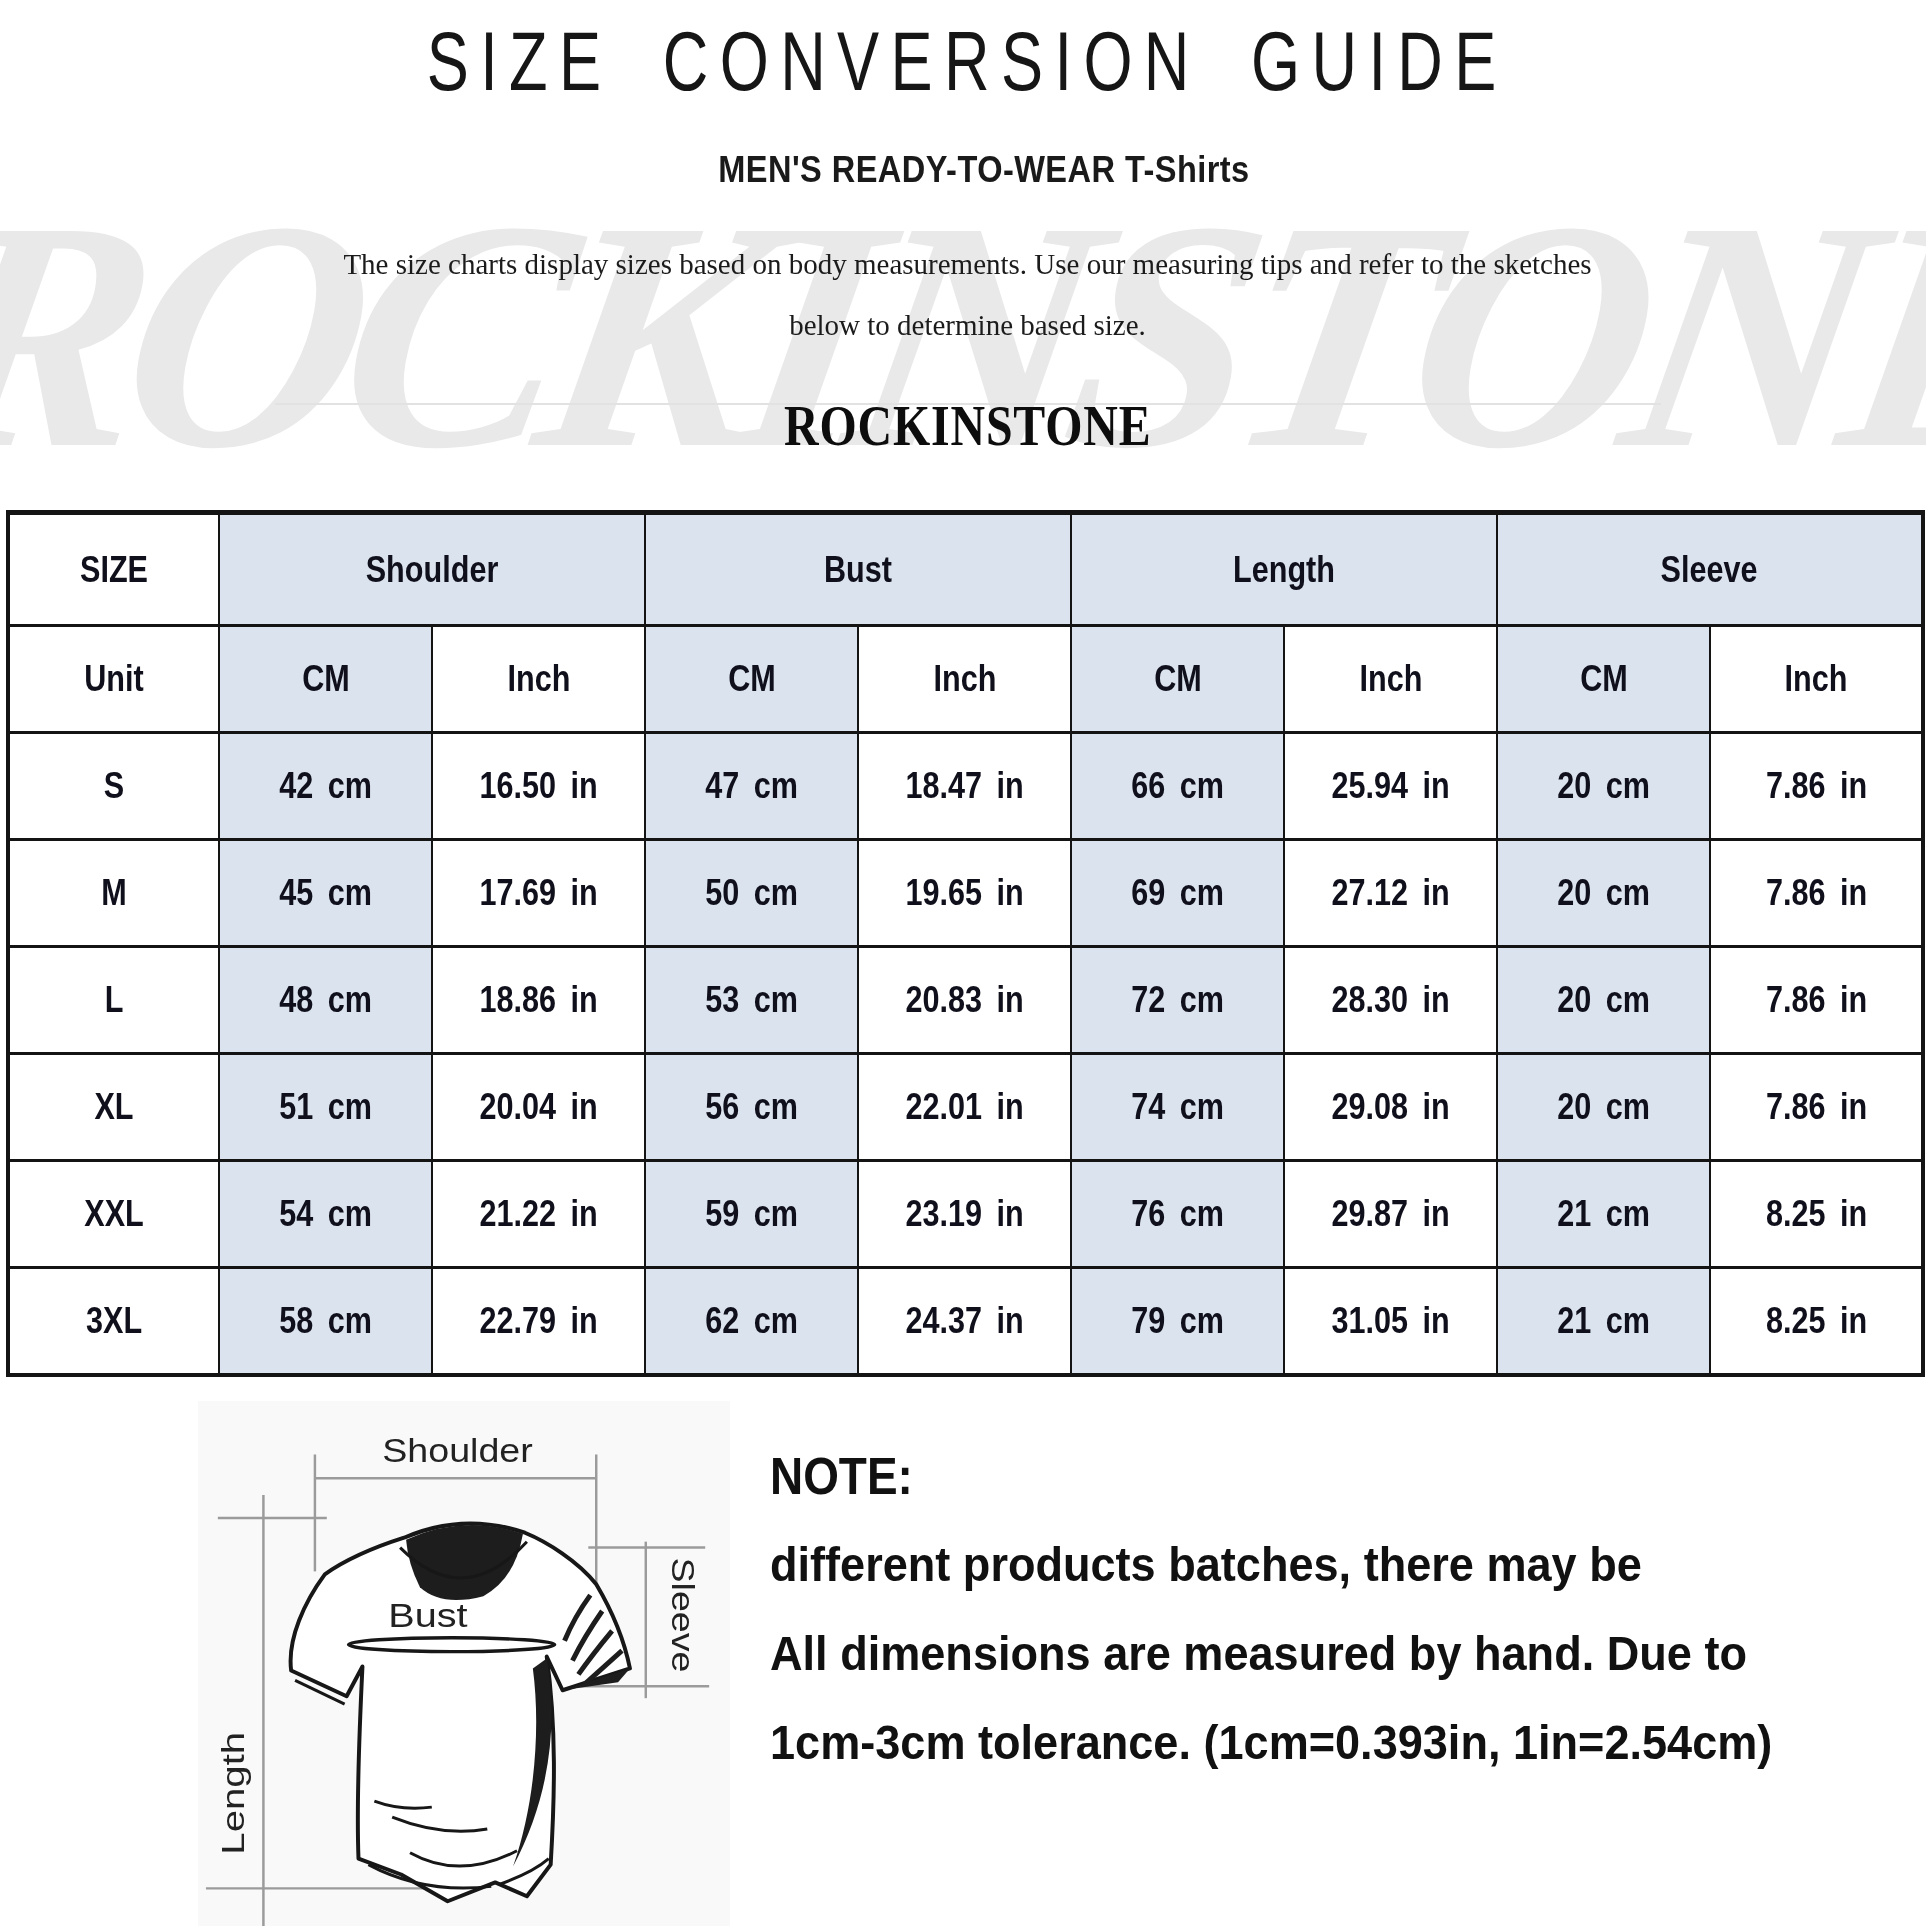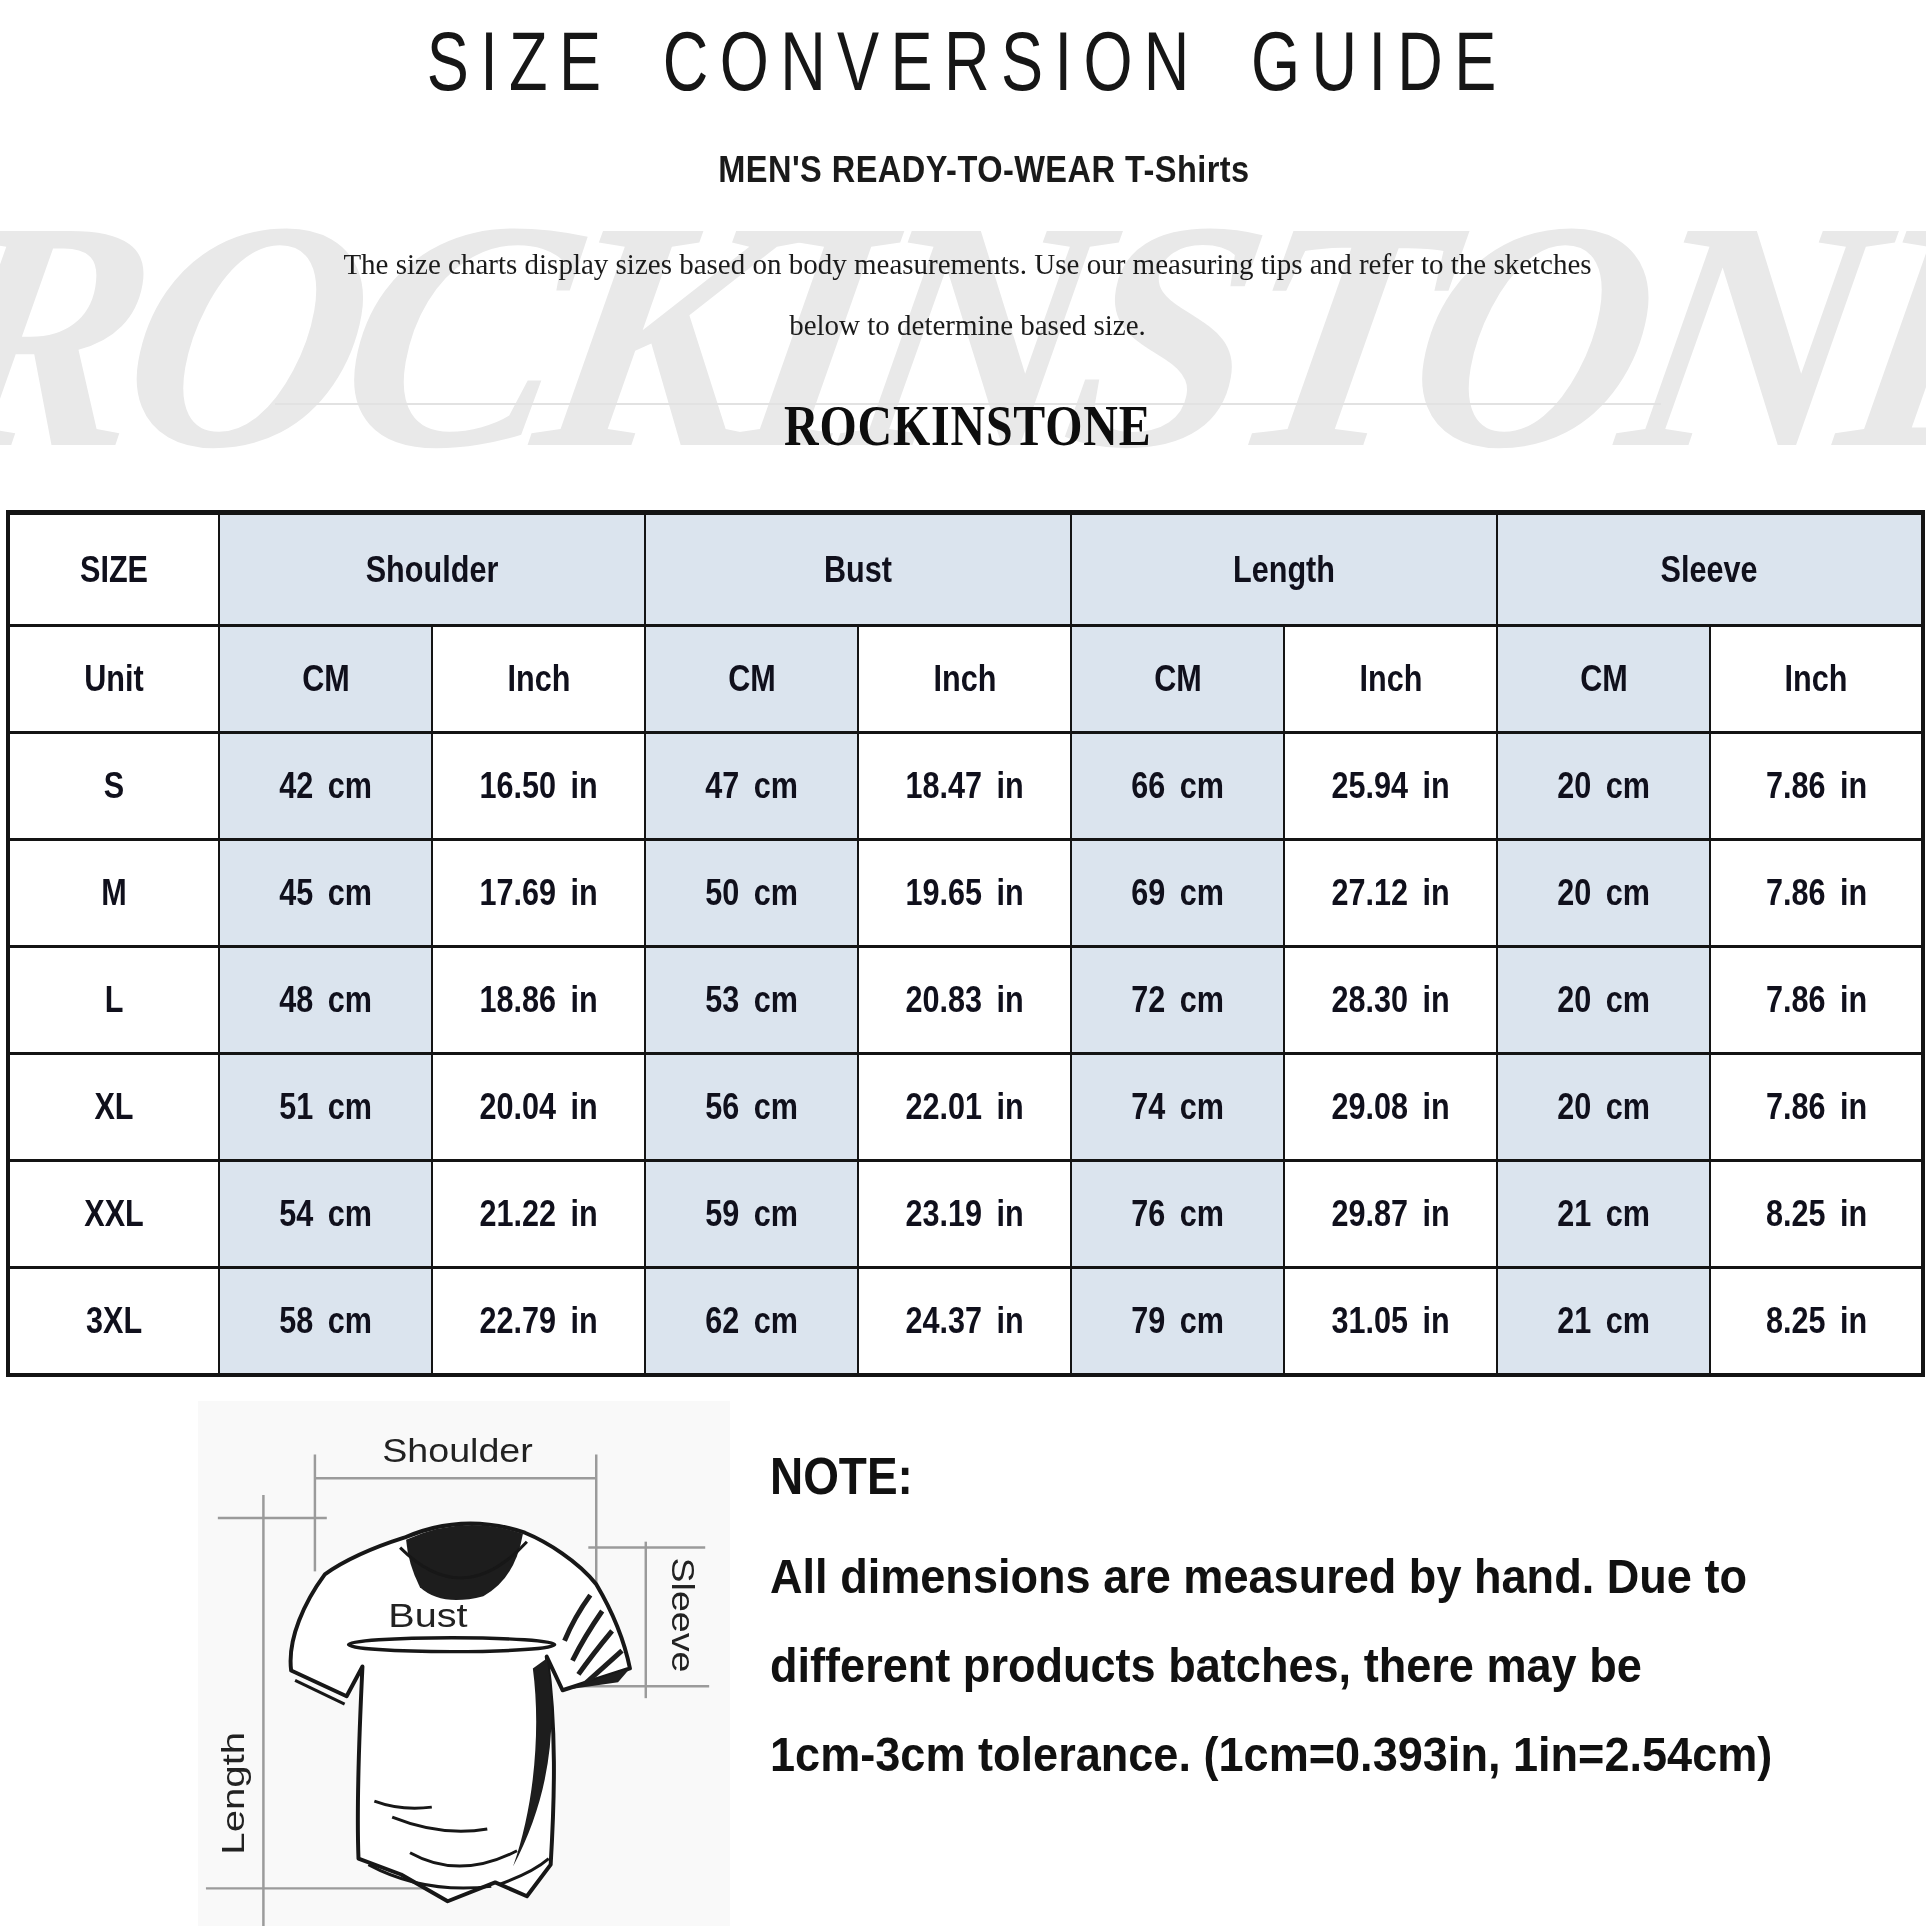--- a/index.html
+++ b/index.html
@@ -138,21 +138,21 @@
   }
   .note-line { height: 89px; line-height: 89px; }
   .note-line > span {
     display: inline-block;
     font-size: 49px;
     font-weight: bold;
     transform: scaleX(0.92);
     transform-origin: left center;
     white-space: nowrap;
   }
-  .note-heading { margin-bottom: 26px; }
+  .note-heading { margin-bottom: 14px; }
 
   .sketch-label { font-family: "Liberation Sans", sans-serif; fill: #222; }
 </style>
 </head>
 <body>
 
 <div class="watermark">ROCKINSTONE</div>
 <div class="divider"></div>
 
 <div class="layer title">
@@ -321,22 +321,22 @@
     <text class="sketch-label" x="46" y="396" font-size="32" text-anchor="middle" textLength="124" lengthAdjust="spacingAndGlyphs" transform="rotate(-90 46 396)">Length</text>
     <text class="sketch-label" x="478" y="216" font-size="32" text-anchor="middle" textLength="116" lengthAdjust="spacingAndGlyphs" transform="rotate(90 478 216)">Sleeve</text>
   </svg>
 </div>
 
 <div class="note">
   <div class="note-heading">
     <span>NOTE:</span>
   </div>
   <div class="note-line">
-    <span>All dimensions are measured by hand. Due to</span>
+    <span>different products batches, there may be</span>
   </div>
   <div class="note-line">
-    <span>different products batches, there may be</span>
+    <span>All dimensions are measured by hand. Due to</span>
   </div>
   <div class="note-line">
     <span>1cm-3cm tolerance. (1cm=0.393in, 1in=2.54cm)</span>
   </div>
 </div>
 
 
 </body></html>

